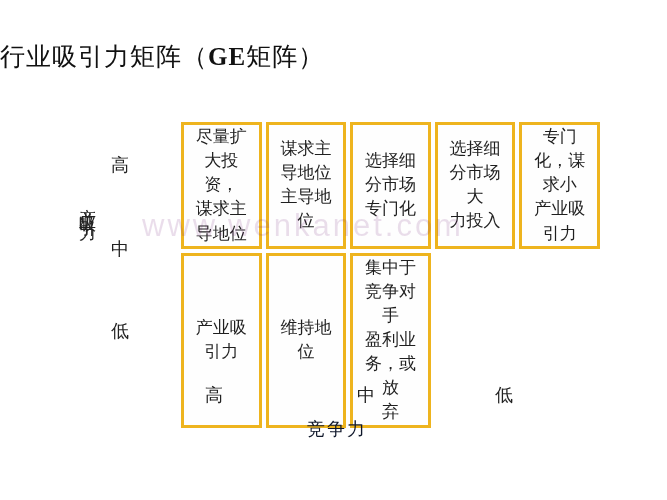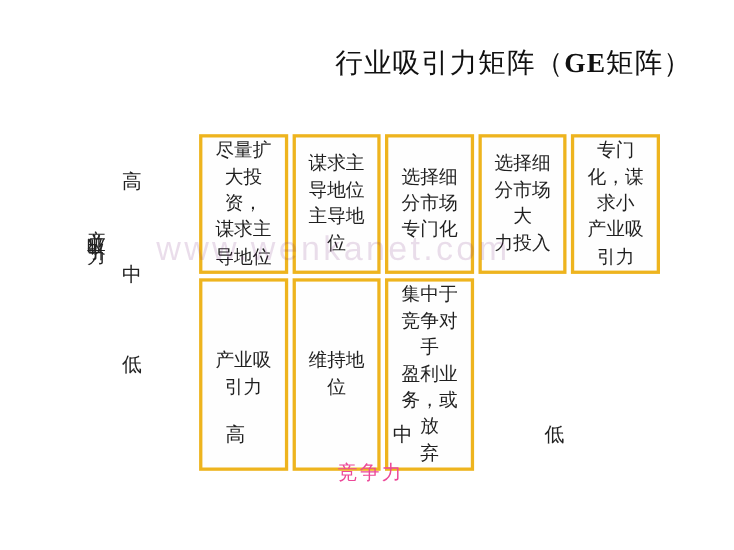--- a/index.html
+++ b/index.html
@@ -12,21 +12,21 @@
   body{
     font-family:"Liberation Serif","DejaVu Serif",serif;
     width:667px;height:500px;overflow:hidden;
   }
   .slide{
     position:relative;width:667px;height:500px;
     background:var(--bg);color:var(--text);
   }
   .slide-title{
     position:absolute;top:40px;left:0;width:629px;
-    text-align:right;font-size:25px;font-weight:400;
+    text-align:left;font-size:25px;font-weight:400;
     letter-spacing:1px;color:#111;
   }
   .slide-title .em{font-weight:700;}
   .watermark{
     position:absolute;left:142px;top:208px;width:420px;
     font-family:"Liberation Sans","DejaVu Sans",sans-serif;
     font-size:31px;letter-spacing:3px;color:#701a75;opacity:0.14;
     z-index:6;pointer-events:none;white-space:nowrap;
   }
   .matrix-grid{
@@ -61,21 +61,21 @@
   }
   .x-tick{
     position:absolute;top:383px;width:24px;height:22px;
     font-size:18px;text-align:center;color:#222;
   }
   .x-tick.t0{left:202px;}
   .x-tick.t1{left:354px;}
   .x-tick.t2{left:492px;}
   .x-axis-title{
     position:absolute;left:297px;top:417px;width:80px;
-    text-align:center;font-size:18px;letter-spacing:2px;color:#ec4899;
+    text-align:center;font-size:18px;letter-spacing:2px;color:#0f172a;
   }
 </style>
 </head>
 <body>
 
 <div class="slide">
 
   <h1 class="slide-title"><span>行业吸引力矩阵（</span><span class="em">GE</span><span>矩阵）</span></h1>
 
   <div class="watermark">www.wenkanet.com</div>

